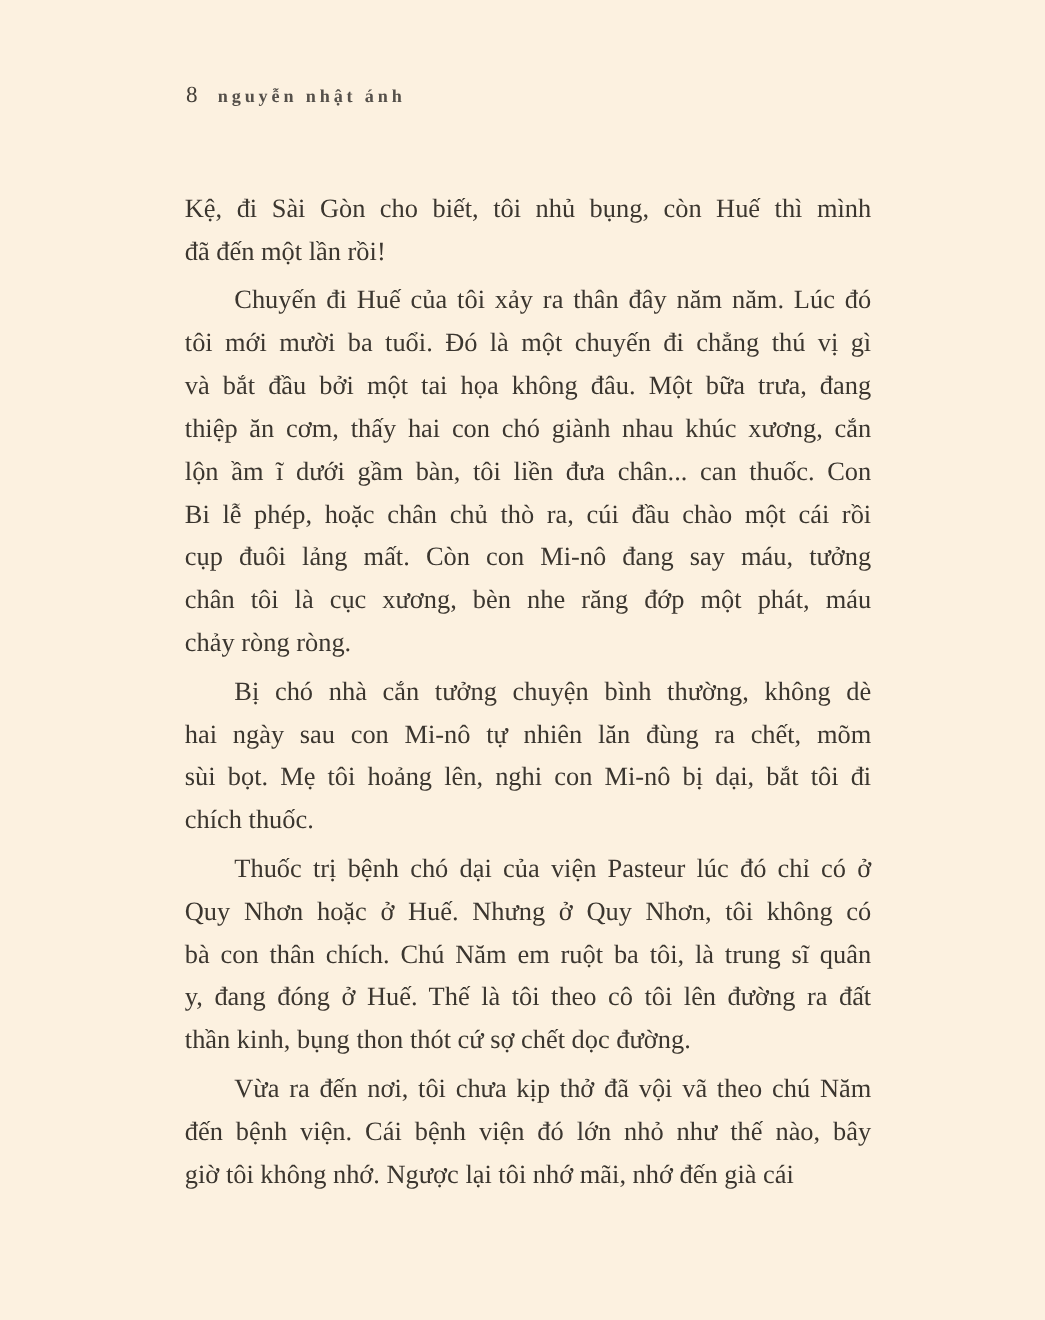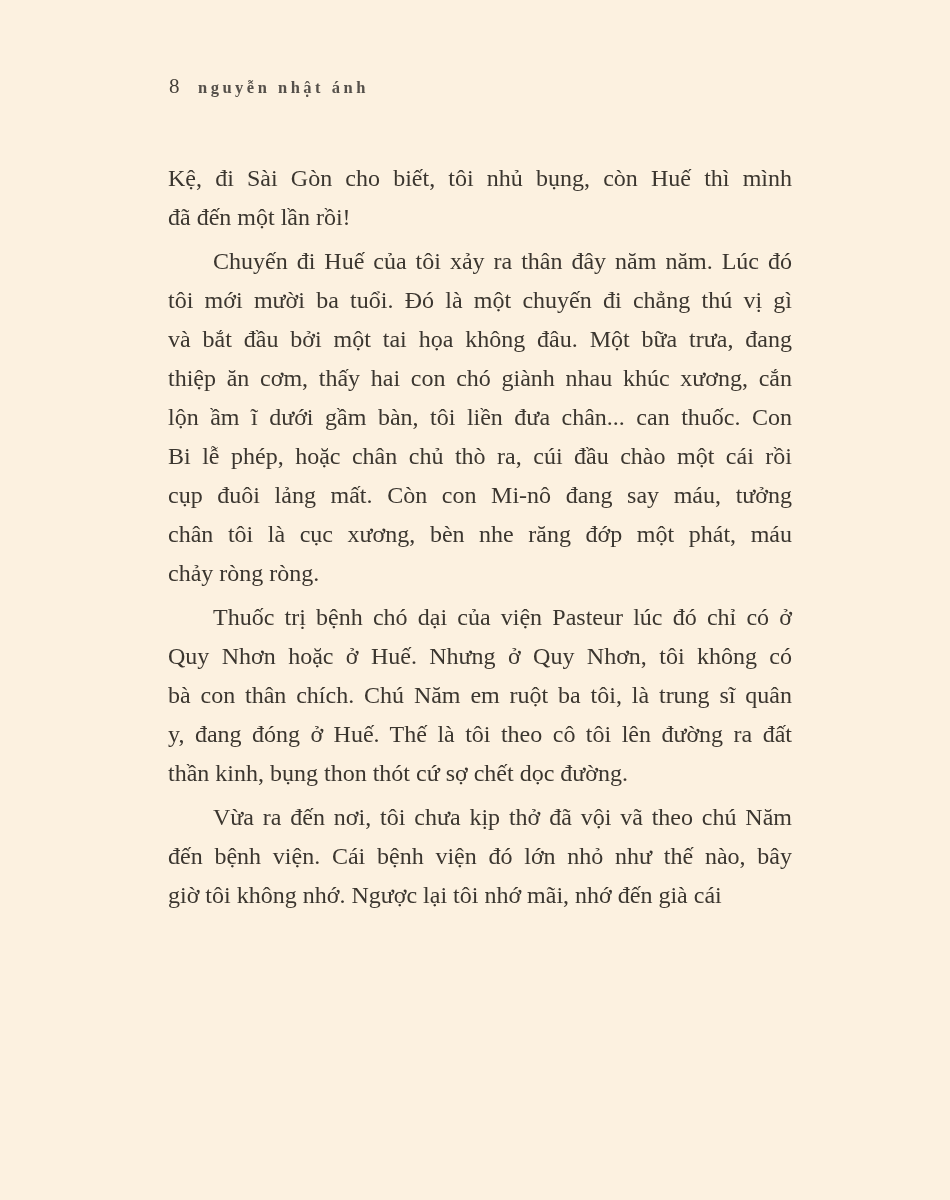--- a/index.html
+++ b/index.html
@@ -35,21 +35,21 @@
   }
   .author {
     font-size: 16.5px;
     letter-spacing: 3.5px;
     color: #55504a;
     font-weight: bold;
   }
   .text-block {
     position: absolute;
     left: 168px;
-    top: 159px;
+    top: 171px;
     width: 624px;
     color: #3b362f;
     font-size: 24px;
   }
   .para {
     margin: 0 0 5px 0;
   }
   .line {
     line-height: 39px;
     text-align: justify;
@@ -82,20 +82,26 @@
         <div class="line">tôi mới mười ba tuổi. Đó là một chuyến đi chẳng thú vị gì</div>
         <div class="line">và bắt đầu bởi một tai họa không đâu. Một bữa trưa, đang</div>
         <div class="line">thiệp ăn cơm, thấy hai con chó giành nhau khúc xương, cắn</div>
         <div class="line">lộn ầm ĩ dưới gầm bàn, tôi liền đưa chân... can thuốc. Con</div>
         <div class="line">Bi lễ phép, hoặc chân chủ thò ra, cúi đầu chào một cái rồi</div>
         <div class="line">cụp đuôi lảng mất. Còn con Mi-nô đang say máu, tưởng</div>
         <div class="line">chân tôi là cục xương, bèn nhe răng đớp một phát, máu</div>
         <div class="line last">chảy ròng ròng.</div>
       </div>
       <div class="para">
+        <div class="line indent">Bị chó nhà cắn tưởng chuyện bình thường, không dè</div>
+        <div class="line">hai ngày sau con Mi-nô tự nhiên lăn đùng ra chết, mõm</div>
+        <div class="line">sùi bọt. Mẹ tôi hoảng lên, nghi con Mi-nô bị dại, bắt tôi đi</div>
+        <div class="line last">chích thuốc.</div>
+      </div>
+      <div class="para">
         <div class="line indent">Thuốc trị bệnh chó dại của viện Pasteur lúc đó chỉ có ở</div>
         <div class="line">Quy Nhơn hoặc ở Huế. Nhưng ở Quy Nhơn, tôi không có</div>
         <div class="line">bà con thân chích. Chú Năm em ruột ba tôi, là trung sĩ quân</div>
         <div class="line">y, đang đóng ở Huế. Thế là tôi theo cô tôi lên đường ra đất</div>
         <div class="line last">thần kinh, bụng thon thót cứ sợ chết dọc đường.</div>
       </div>
       <div class="para">
         <div class="line indent">Vừa ra đến nơi, tôi chưa kịp thở đã vội vã theo chú Năm</div>
         <div class="line">đến bệnh viện. Cái bệnh viện đó lớn nhỏ như thế nào, bây</div>
         <div class="line last">giờ tôi không nhớ. Ngược lại tôi nhớ mãi, nhớ đến già cái</div>

